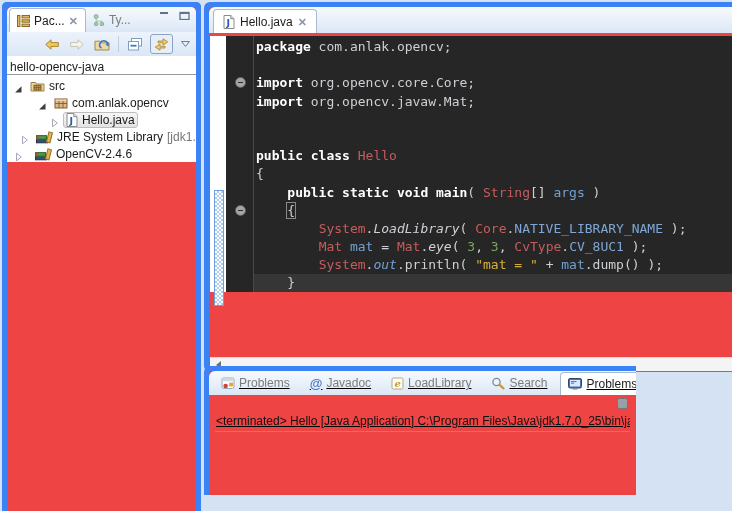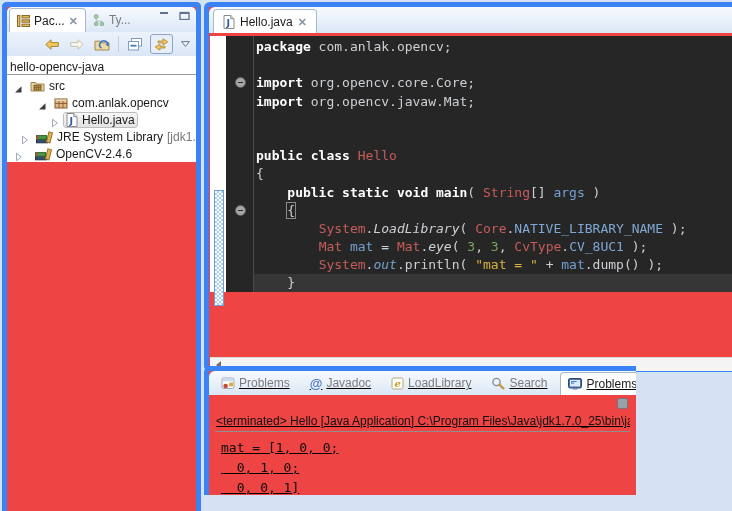--- a/index.html
+++ b/index.html
@@ -363,16 +363,13 @@
       </div>
     </div>
   <div id="console-toolbar">
     <span class="icon" id="console-tb-icon">
         <svg width="11" height="11">
           <rect x="0.5" y="0.5" width="10" height="10" rx="2" fill="#9aa0a8" stroke="#6f757d"></rect>
         </svg>
       </span>
   </div>
   <div id="process-line">&lt;terminated&gt; Hello [Java Application] C:\Program Files\Java\jdk1.7.0_25\bin\javaw.exe (Jul 29, 20</div>
-  <div id="console-out">mat = [1, 0, 0;
-  0, 1, 0;
-  0, 0, 1]</div>
 </div>
 
 </body></html>

